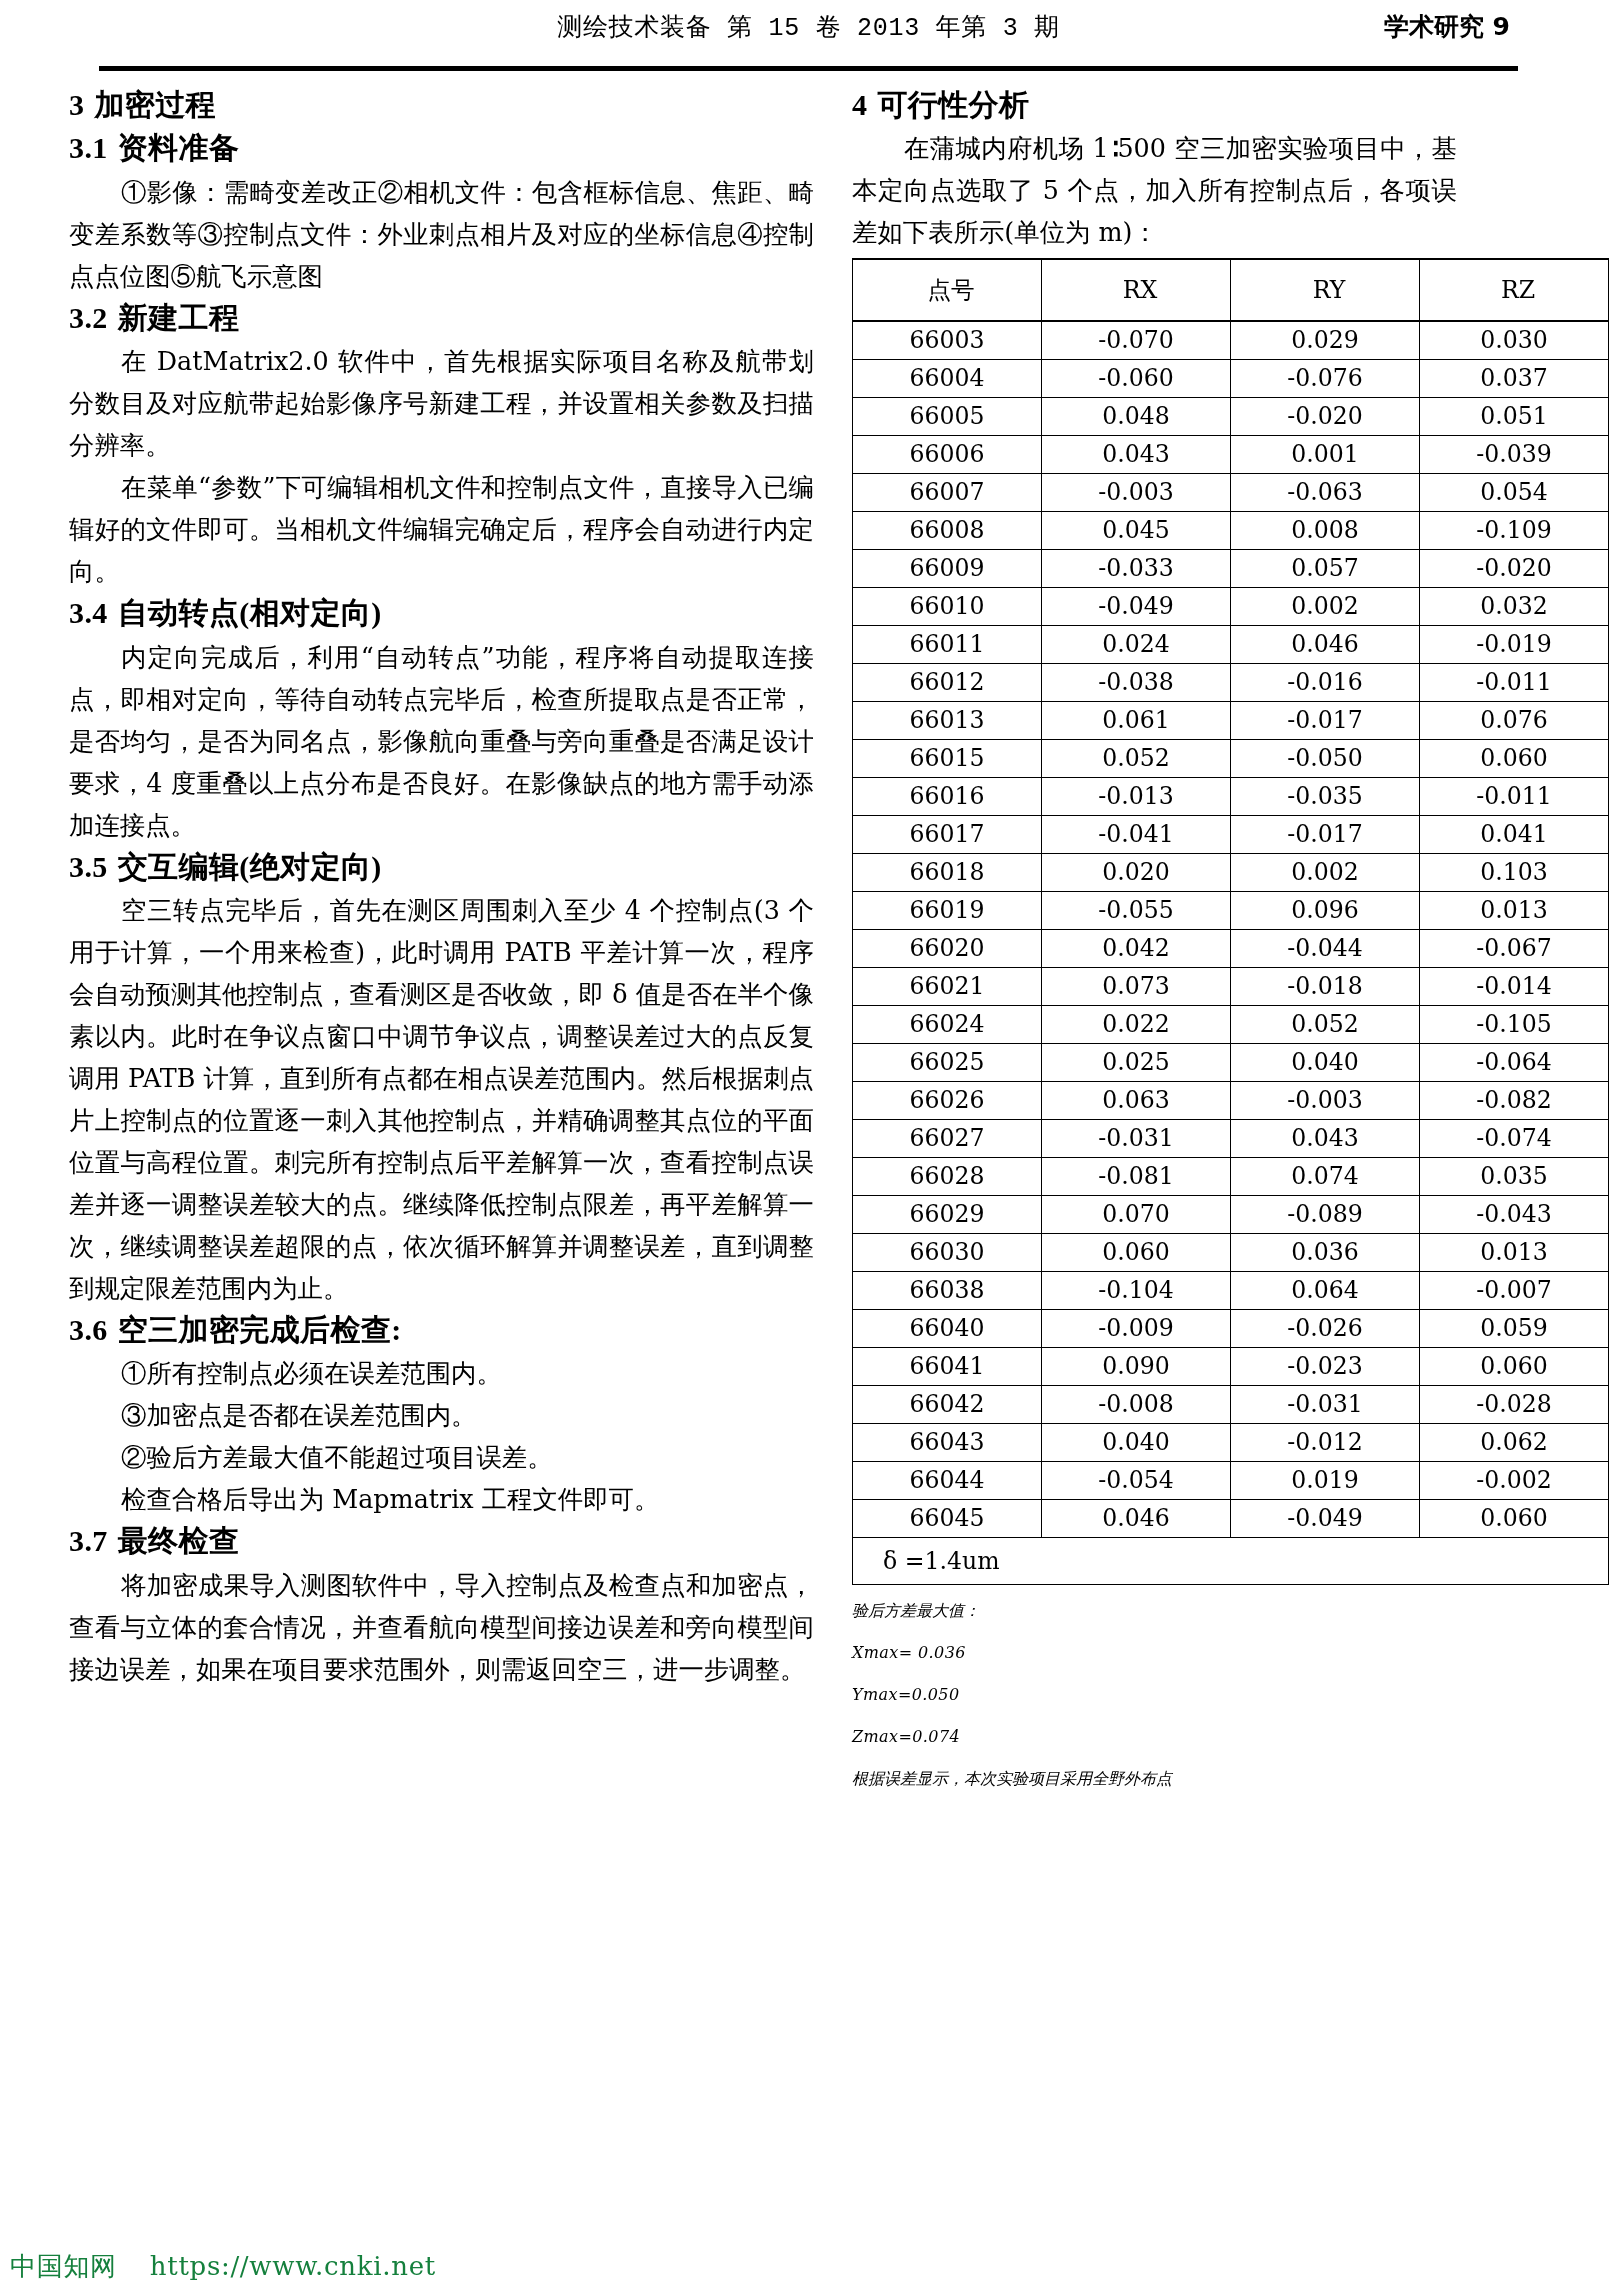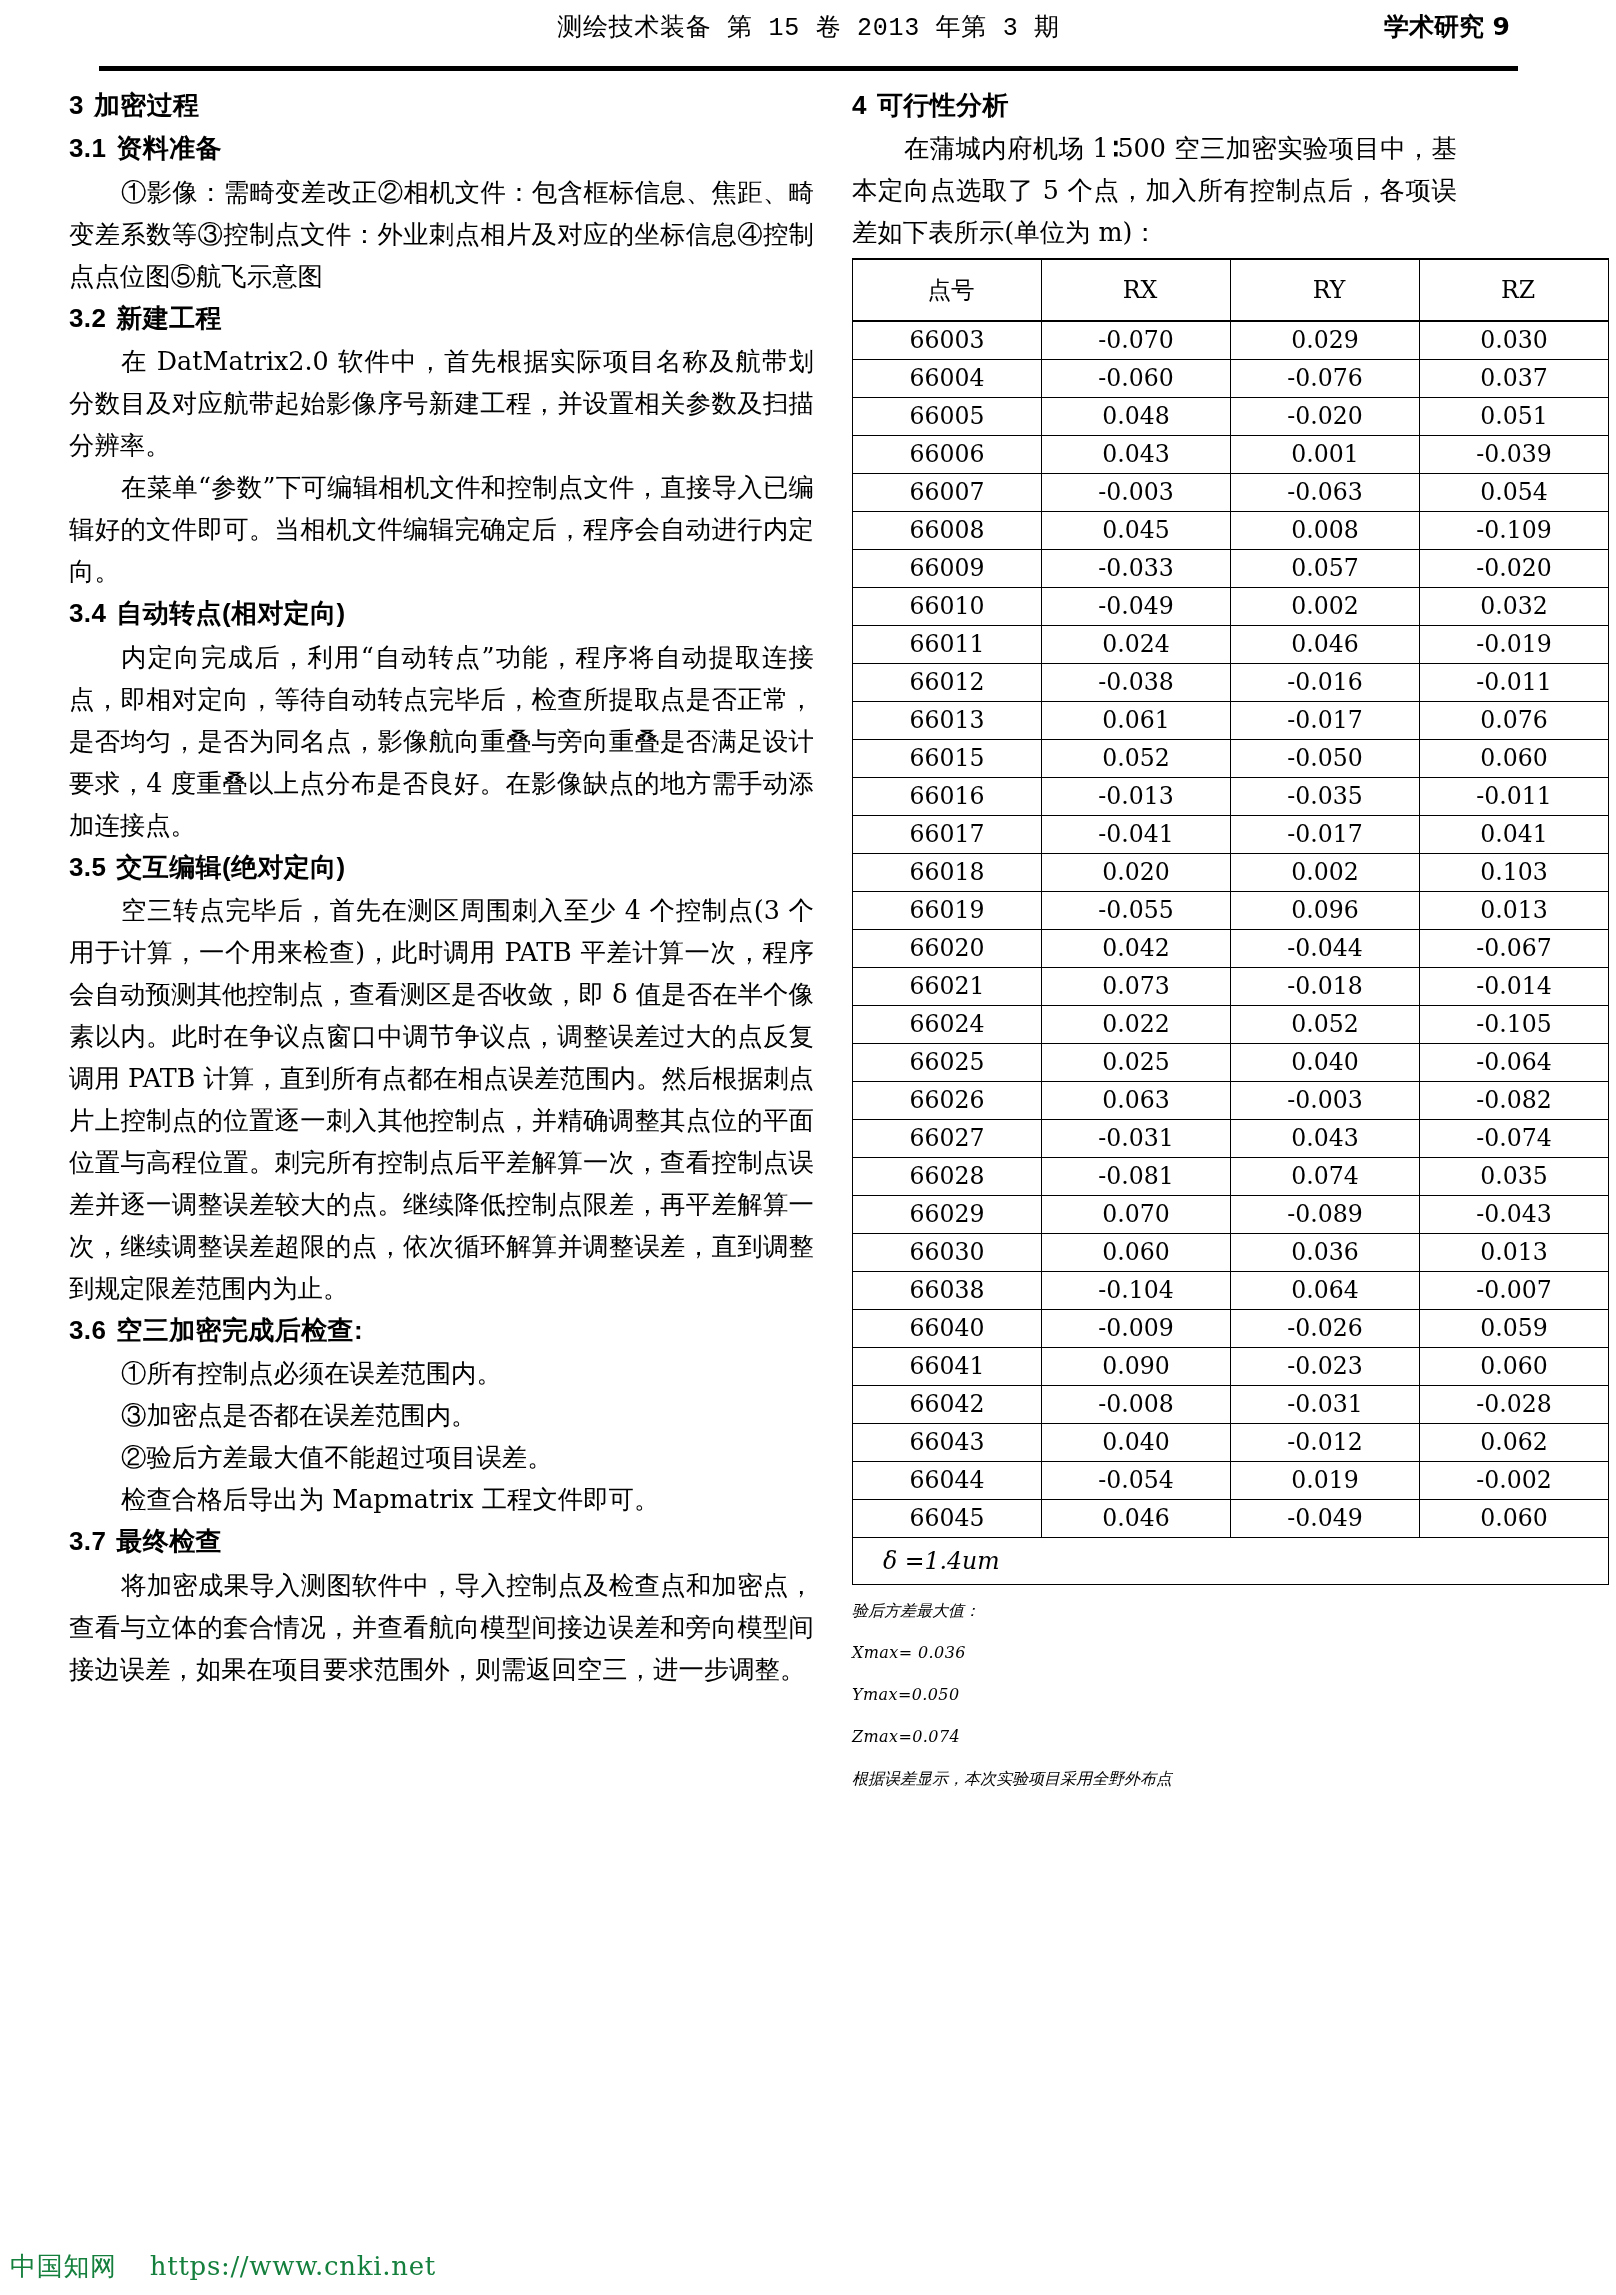--- a/index.html
+++ b/index.html
@@ -36,23 +36,23 @@
   
   .col {
     position:absolute; top:84px;
     font-size:25.4px;
     line-height:42px;
   }
   .col-left  { left:69px;  width:745px; }
   .col-right { left:852px; width:605px; }
 
   h2.sec {
-    font-family:Liberation Sans, sans-serif;
+    font-family:Liberation Serif, serif;
     font-weight:bold;
-    font-size:26px;
+    font-size:30px;
     margin:0 0 1.4px 0;
     line-height:42px;
     letter-spacing:0.4px;
   }
   h2.sec .num { margin-right:10px; font-weight:bold; }
 
   p.body {
     margin:0;
     text-align:justify;
     text-justify:inter-ideograph;
@@ -87,21 +87,21 @@
   table.err .c3 { width:180px; }
   table.err thead th { height:60px; line-height:60px; }
   table.err thead tr th { border-bottom:2.9px solid #000;padding-left:8px; }
   table.err tr:first-child th { border-top:2.9px solid #000; }
   table.err td.delta {
     text-align:left;
     padding-left:30px;
     height:46px; line-height:46px;
     border-bottom:2.9px solid #000;
   }
-  table.err tbody tr:last-child td { border-bottom:1.4px solid #000;font-style:italic; }
+  table.err tbody tr:last-child td { border-bottom:1.4px solid #000; }
 
   .after-table { margin-top:5.7px; }
   .after-table p { margin:0; line-height:42px; font-size:16px; text-indent:0;font-style:italic; }
 
   
   .watermark {
     position:absolute; left:10px; bottom:11.5px;
     color:#15803d;
     font-size:26px;
     letter-spacing:0.7px;

